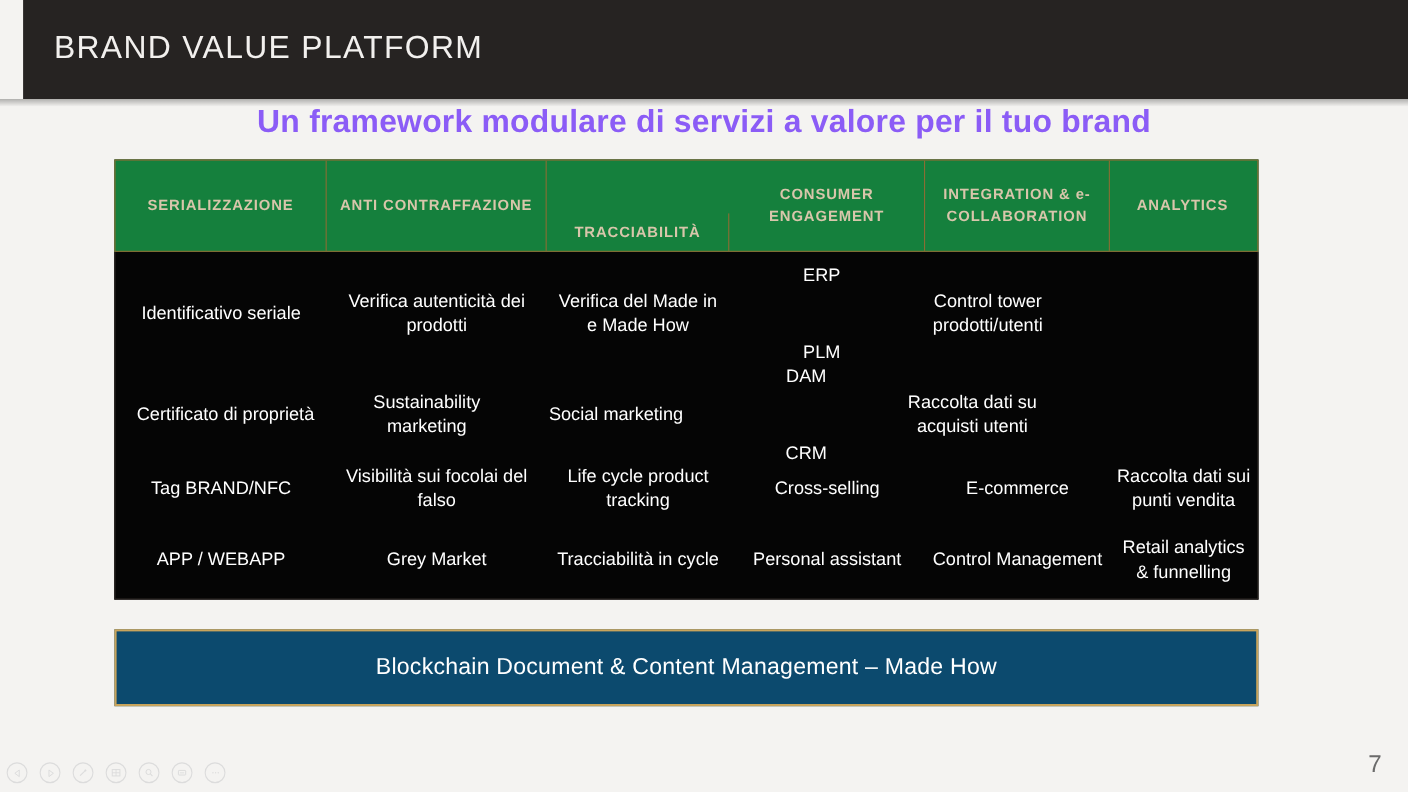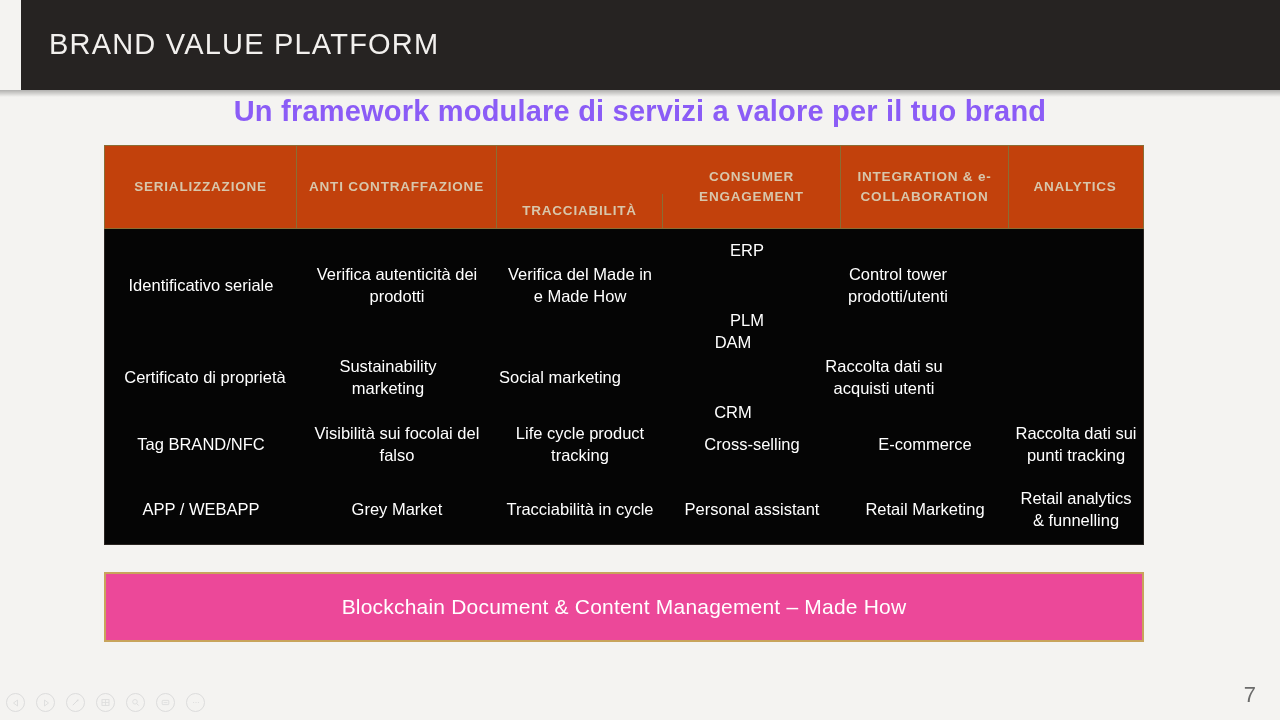--- a/index.html
+++ b/index.html
@@ -57,21 +57,21 @@
     background: #050505;
     display: flex;
     flex-direction: column;
   }
   .matrix-head {
     position: relative;
     height: 84px;
     border: 1px solid #8a6d34;
     border-bottom: 1px solid #8a6d34;
     display: flex;
-    background: #c2410c;
+    background: #15803d;
   }
   .head-cell {
     flex: 0 0 auto;
     display: flex;
     align-items: center;
     justify-content: center;
     text-align: center;
     color: #d8c6ab;
     font-size: 13.5px;
     font-weight: 700;
@@ -128,21 +128,21 @@
   .h3 { width: 166px; margin-top: 48px; }
   .h4 { width: 178px; }
   .h5 { width: 168px; }
   .h6 { width: 132px; }
 
   
   .banner {
     position: absolute;
     left: 104px; top: 572px;
     width: 1040px; height: 70px;
-    background: #ec4899;
+    background: #0c4a6e;
     border: 2px solid #c8a45c;
     display: flex;
     align-items: center;
     justify-content: center;
   }
   .banner-text {
     color: #ffffff;
     font-size: 21px;
     letter-spacing: 0.2px;
   }
@@ -247,39 +247,39 @@
         <div class="mcell c3">
           <span class="sub-a">Life cycle product tracking</span>
         </div>
         <div class="mcell c4">
           <span class="sub-a">Cross-selling</span>
         </div>
         <div class="mcell c5">
           <span class="sub-a">E-commerce</span>
         </div>
         <div class="mcell c6">
-          <span class="sub-a">Raccolta dati sui punti tracking</span>
+          <span class="sub-a">Raccolta dati sui punti vendita</span>
         </div>
       </div>
 
       <div class="mrow row-4">
         <div class="mcell c1">
           <span class="sub-a">APP / WEBAPP</span>
         </div>
         <div class="mcell c2">
           <span class="sub-a">Grey Market</span>
         </div>
         <div class="mcell c3">
           <span class="sub-a">Tracciabilità in cycle</span>
         </div>
         <div class="mcell c4">
           <span class="sub-a">Personal assistant</span>
         </div>
         <div class="mcell c5">
-          <span class="sub-a">Retail Marketing</span>
+          <span class="sub-a">Control Management</span>
         </div>
         <div class="mcell c6">
           <span class="sub-a">Retail analytics &amp; funnelling</span>
         </div>
       </div>
 
     </div>
   </div>
 
   <div class="banner">

